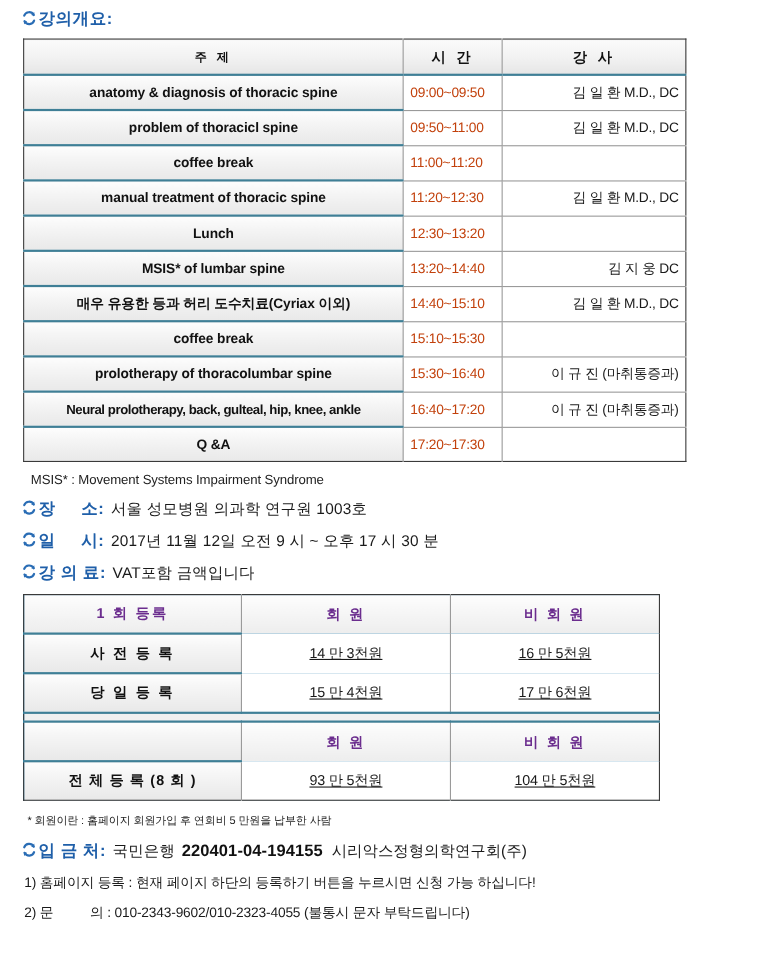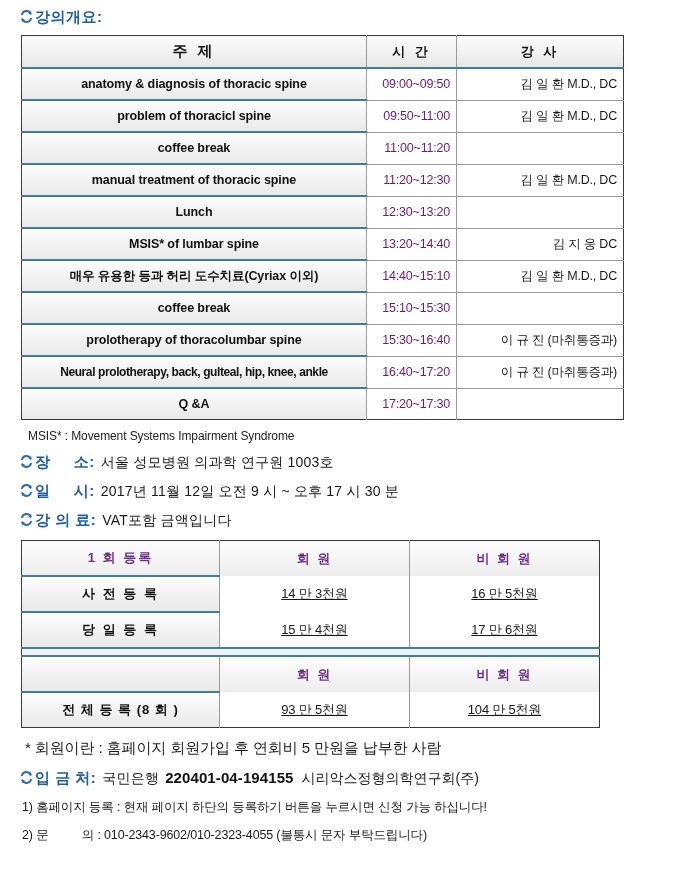--- a/index.html
+++ b/index.html
@@ -91,30 +91,30 @@
   tr.head td.subj,
   tr.head td.time,
   tr.head td.lect {
     border-top: none;
   }
   tr.head td {
     height: 31px;
     background: linear-gradient(to bottom, #fbfbfb 0%, #f2f2f2 50%, #e6e6e6 100%);
     font-weight: bold;
     text-align: center;
-    font-size: 15px;
+    font-size: 11px;
     letter-spacing: 3px;
     border-bottom: 2px solid #3f7f96;
     color: #111111;
   }
   td.time {
-    text-align: right;
+    text-align: left;
     background: #ffffff;
     font-size: 12px;
-    color: #701a75;
+    color: #c2410c;
     letter-spacing: -0.2px;
   }
   td.lect {
     text-align: right;
     background: #ffffff;
     font-size: 12px;
     color: #1a1a1a;
     padding-left: 8px;
     letter-spacing: -0.2px;
   }
@@ -184,21 +184,21 @@
     background: #f0f0f0;
     border-right: none;
   }
   tr.blank-label td.fee-label-empty {
     background: linear-gradient(to bottom, #fdfdfd 0%, #f3f3f3 45%, #e9e9e9 100%);
     border-top: none;
   }
 
   
   .foot-note {
-    font-size: 15px;
+    font-size: 10px;
     color: #1a1a1a;
     padding-left: 25px;
     margin-top: 11px;
     letter-spacing: -0.1px;
   }
   .bank-row { margin-top: 10px; }
   .bank-acct {
     font-weight: bold;
     font-size: 15px;
     color: #111111;

